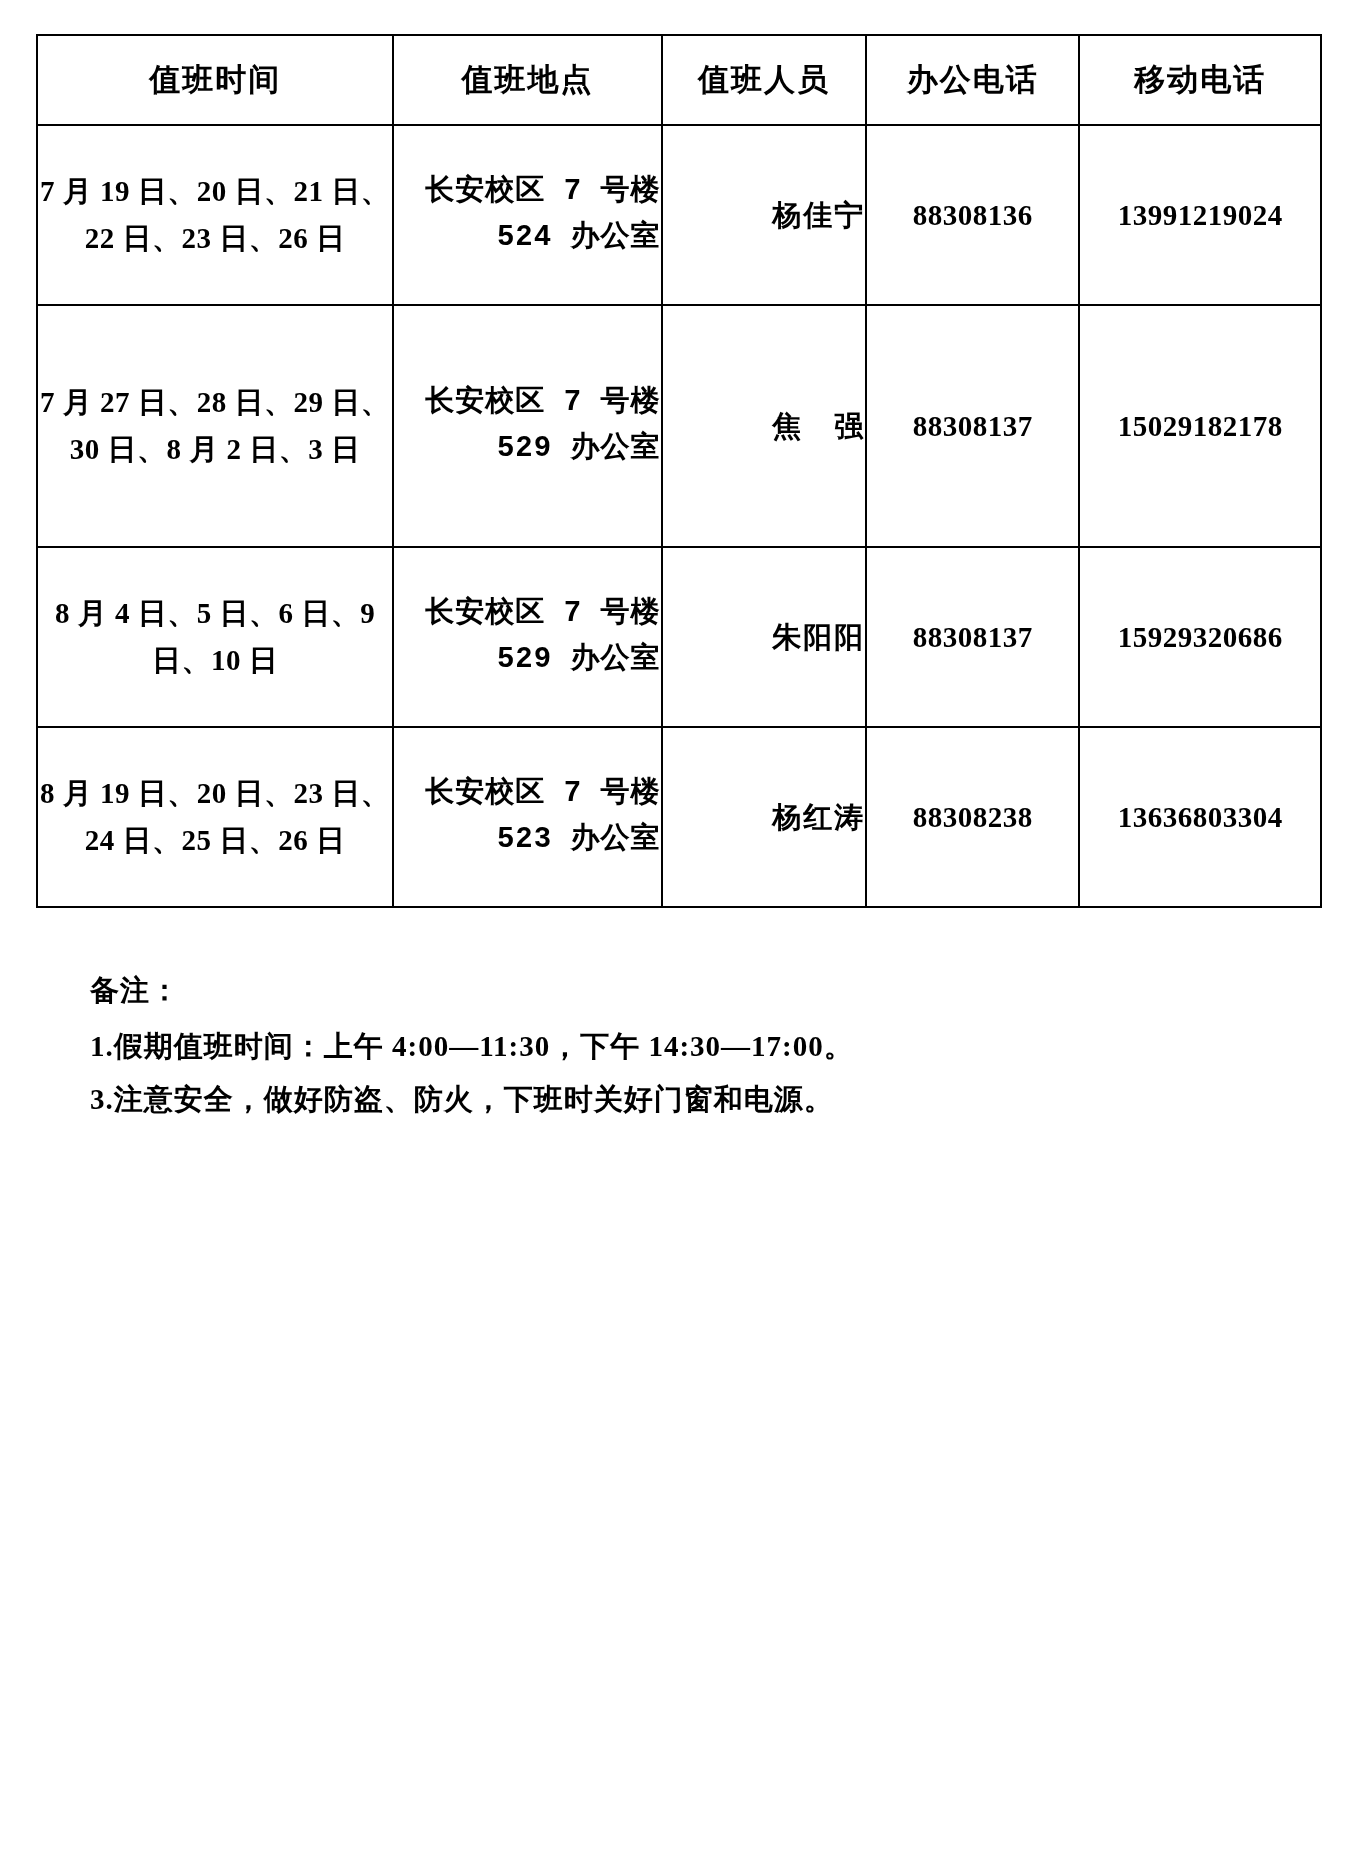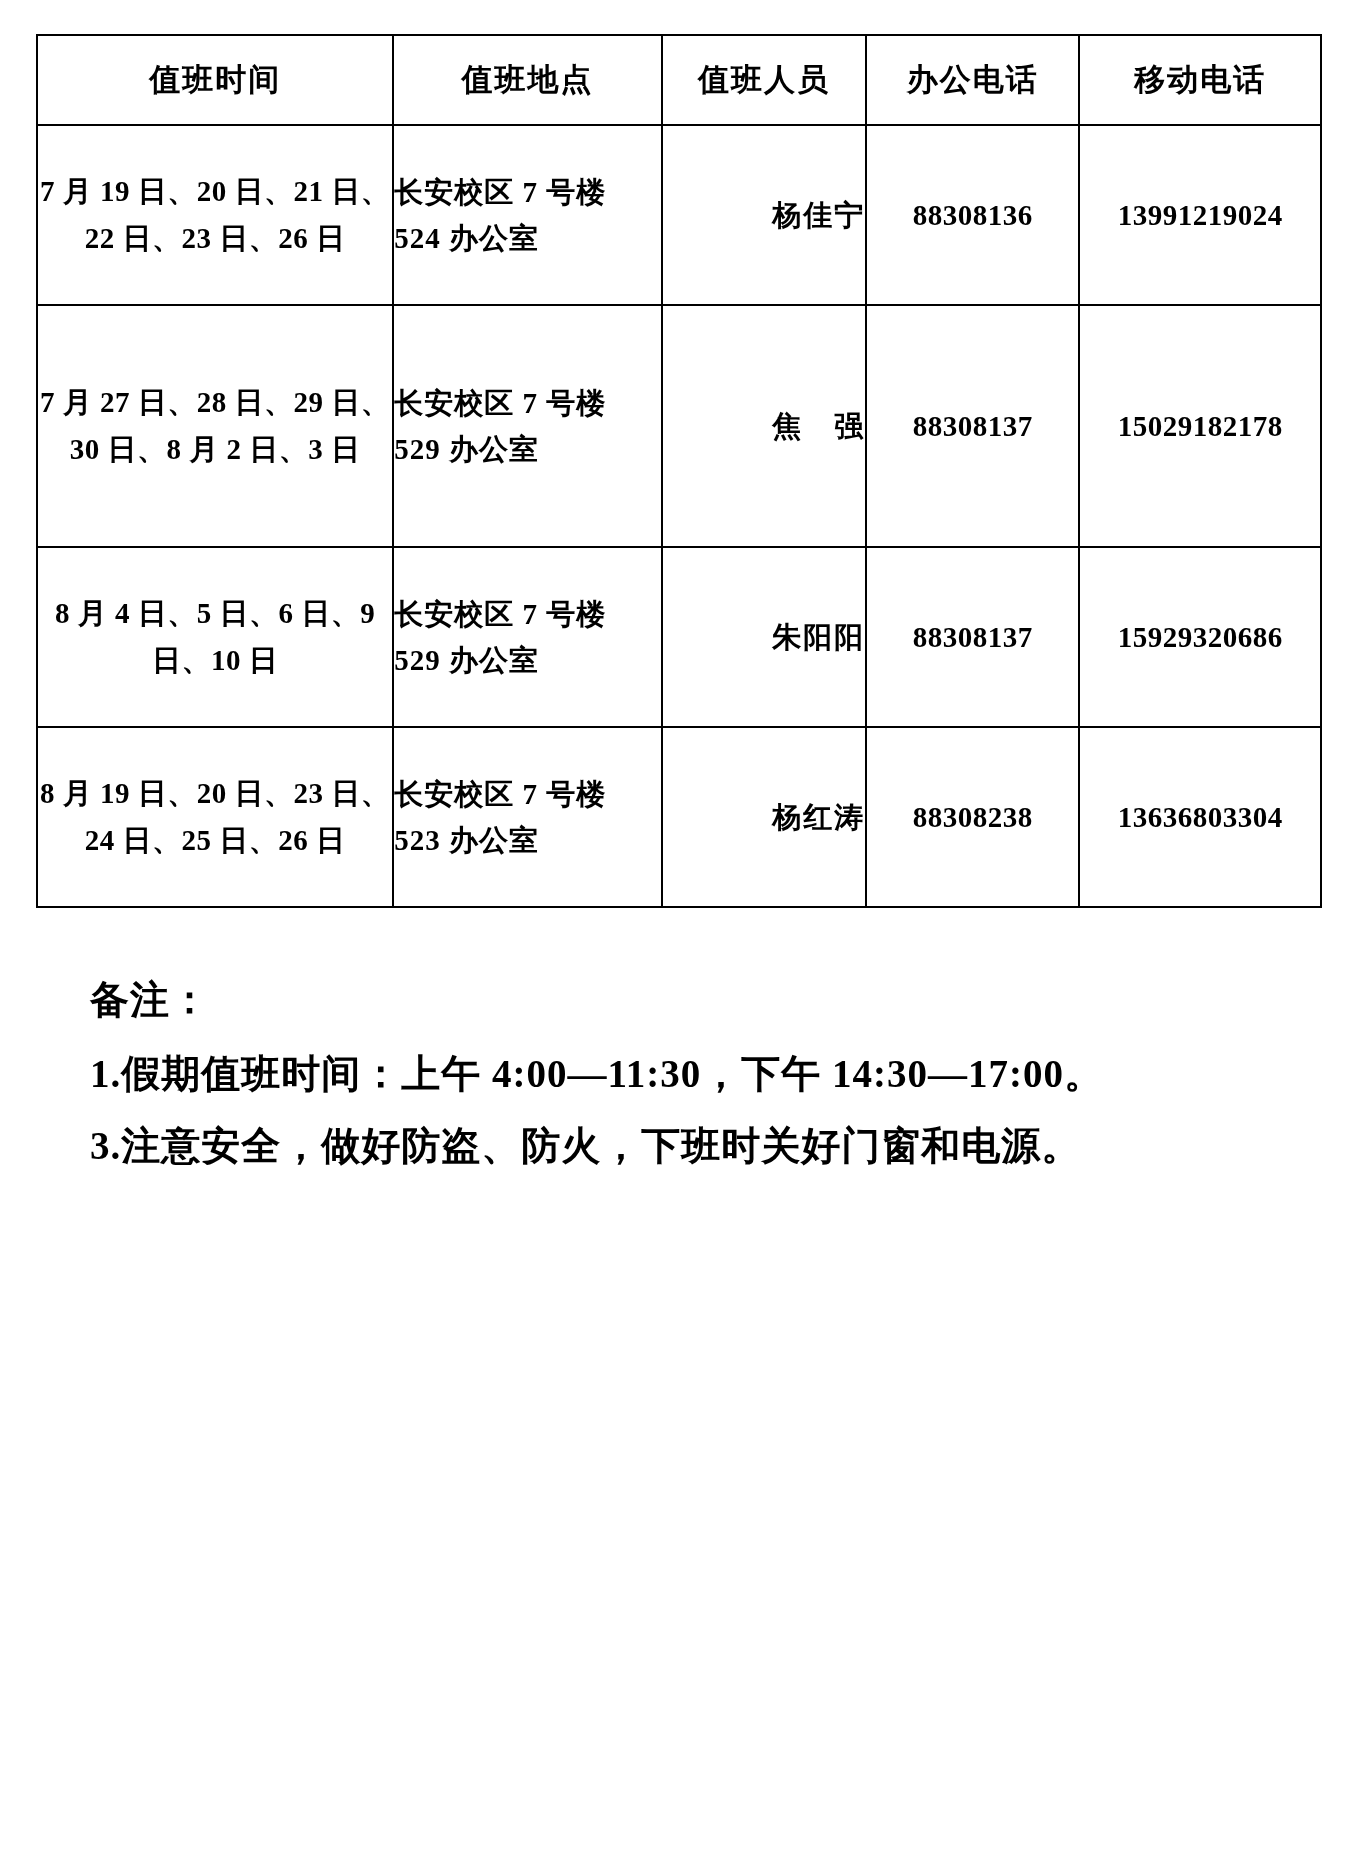--- a/index.html
+++ b/index.html
@@ -48,39 +48,40 @@
     font-size: 29px;
     font-weight: 700;
     line-height: 1.62;
   }
   td.time {
     text-align: center;
     padding: 18px 14px 18px 16px;
     letter-spacing: 0.5px;
   }
   td.place {
-    text-align: left;
+    text-align: right;
     padding: 16px 18px;
     line-height: 1.6;
     letter-spacing: 1px;
+    font-family: Liberation Mono, monospace;
   }
   td.person {
     text-align: right;
     letter-spacing: 2px;
   }
   td.phone {
     text-align: center;
     letter-spacing: 0.5px;
   }
   .row-tall { height: 180px; }
   .row-tall2 { height: 242px; }
 
   .notes {
     margin: 56px 0 0 54px;
-    font-size: 39px;
+    font-size: 29px;
     font-weight: 700;
     line-height: 1.85;
     letter-spacing: 1px;
   }
   .notes .note-title { margin-bottom: 2px; }
   .notes div { white-space: pre; }
 
   .signature {
     margin-top: 66px;
     text-align: right;

